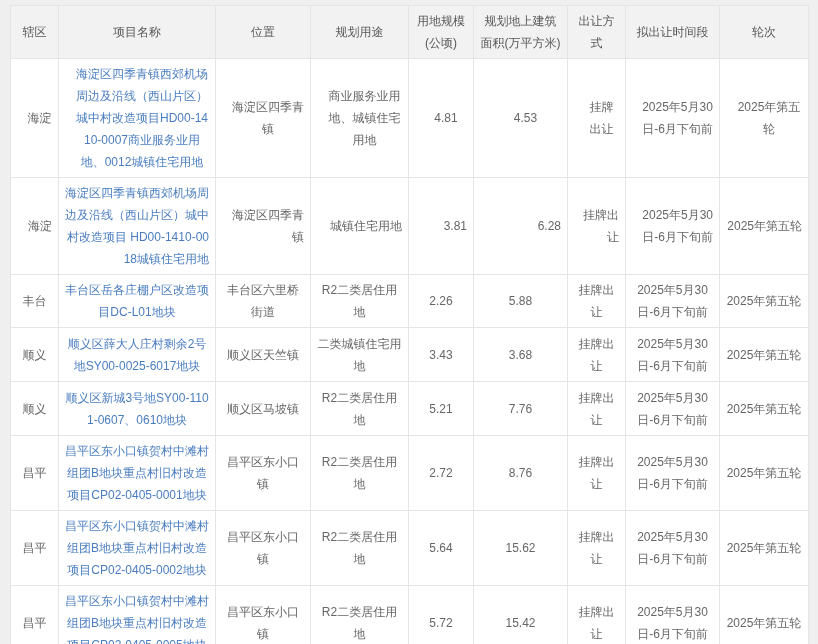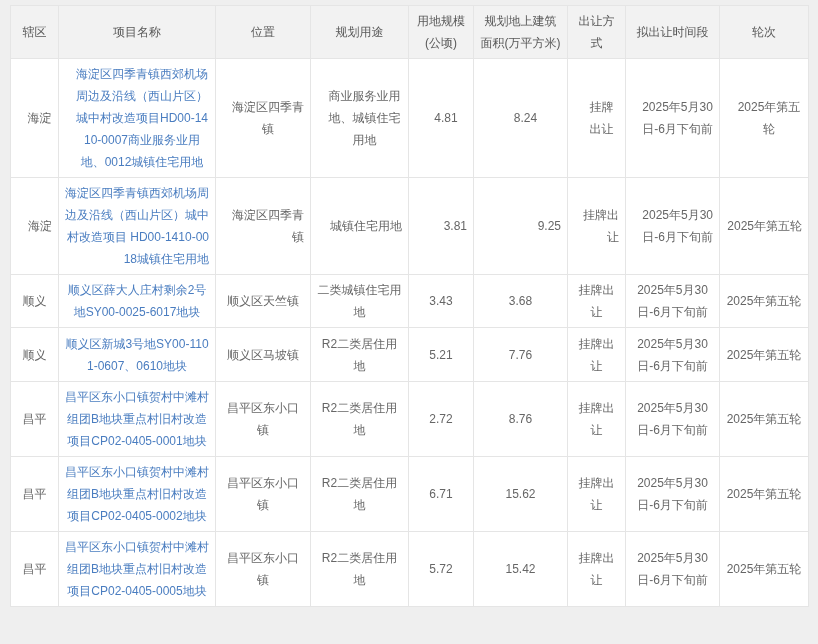--- a/index.html
+++ b/index.html
@@ -93,32 +93,43 @@
         <th>轮次</th>
       </tr>
     </thead>
     <tbody>
       <tr>
         <td>海淀</td>
         <td><a class="project-link">海淀区四季青镇西郊机场周边及沿线（西山片区）城中村改造项目HD00-1410-0007商业服务业用地、0012城镇住宅用地</a></td>
         <td>海淀区四季青镇</td>
         <td>商业服务业用地、城镇住宅用地</td>
         <td>4.81</td>
-        <td>8.24</td>
+        <td>4.53</td>
         <td>挂牌出让</td>
         <td>2025年5月30日-6月下旬前</td>
         <td>2025年第五轮</td>
       </tr>
       <tr>
         <td>海淀</td>
         <td><a class="project-link">海淀区四季青镇西郊机场周边及沿线（西山片区）城中村改造项目 HD00-1410-0018城镇住宅用地</a></td>
         <td>海淀区四季青镇</td>
         <td>城镇住宅用地</td>
         <td>3.81</td>
-        <td>9.25</td>
+        <td>6.28</td>
+        <td>挂牌出让</td>
+        <td>2025年5月30日-6月下旬前</td>
+        <td>2025年第五轮</td>
+      </tr>
+      <tr>
+        <td>丰台</td>
+        <td><a class="project-link">丰台区岳各庄棚户区改造项目DC-L01地块</a></td>
+        <td>丰台区六里桥街道</td>
+        <td>R2二类居住用地</td>
+        <td>2.26</td>
+        <td>5.88</td>
         <td>挂牌出让</td>
         <td>2025年5月30日-6月下旬前</td>
         <td>2025年第五轮</td>
       </tr>
       <tr>
         <td>顺义</td>
         <td><a class="project-link">顺义区薛大人庄村剩余2号地SY00-0025-6017地块</a></td>
         <td>顺义区天竺镇</td>
         <td>二类城镇住宅用地</td>
         <td>3.43</td>
@@ -147,21 +158,21 @@
         <td>8.76</td>
         <td>挂牌出让</td>
         <td>2025年5月30日-6月下旬前</td>
         <td>2025年第五轮</td>
       </tr>
       <tr>
         <td>昌平</td>
         <td><a class="project-link">昌平区东小口镇贺村中滩村组团B地块重点村旧村改造项目CP02-0405-0002地块</a></td>
         <td>昌平区东小口镇</td>
         <td>R2二类居住用地</td>
-        <td>6.71</td>
+        <td>5.64</td>
         <td>15.62</td>
         <td>挂牌出让</td>
         <td>2025年5月30日-6月下旬前</td>
         <td>2025年第五轮</td>
       </tr>
       <tr>
         <td>昌平</td>
         <td><a class="project-link">昌平区东小口镇贺村中滩村组团B地块重点村旧村改造项目CP02-0405-0005地块</a></td>
         <td>昌平区东小口镇</td>
         <td>R2二类居住用地</td>

